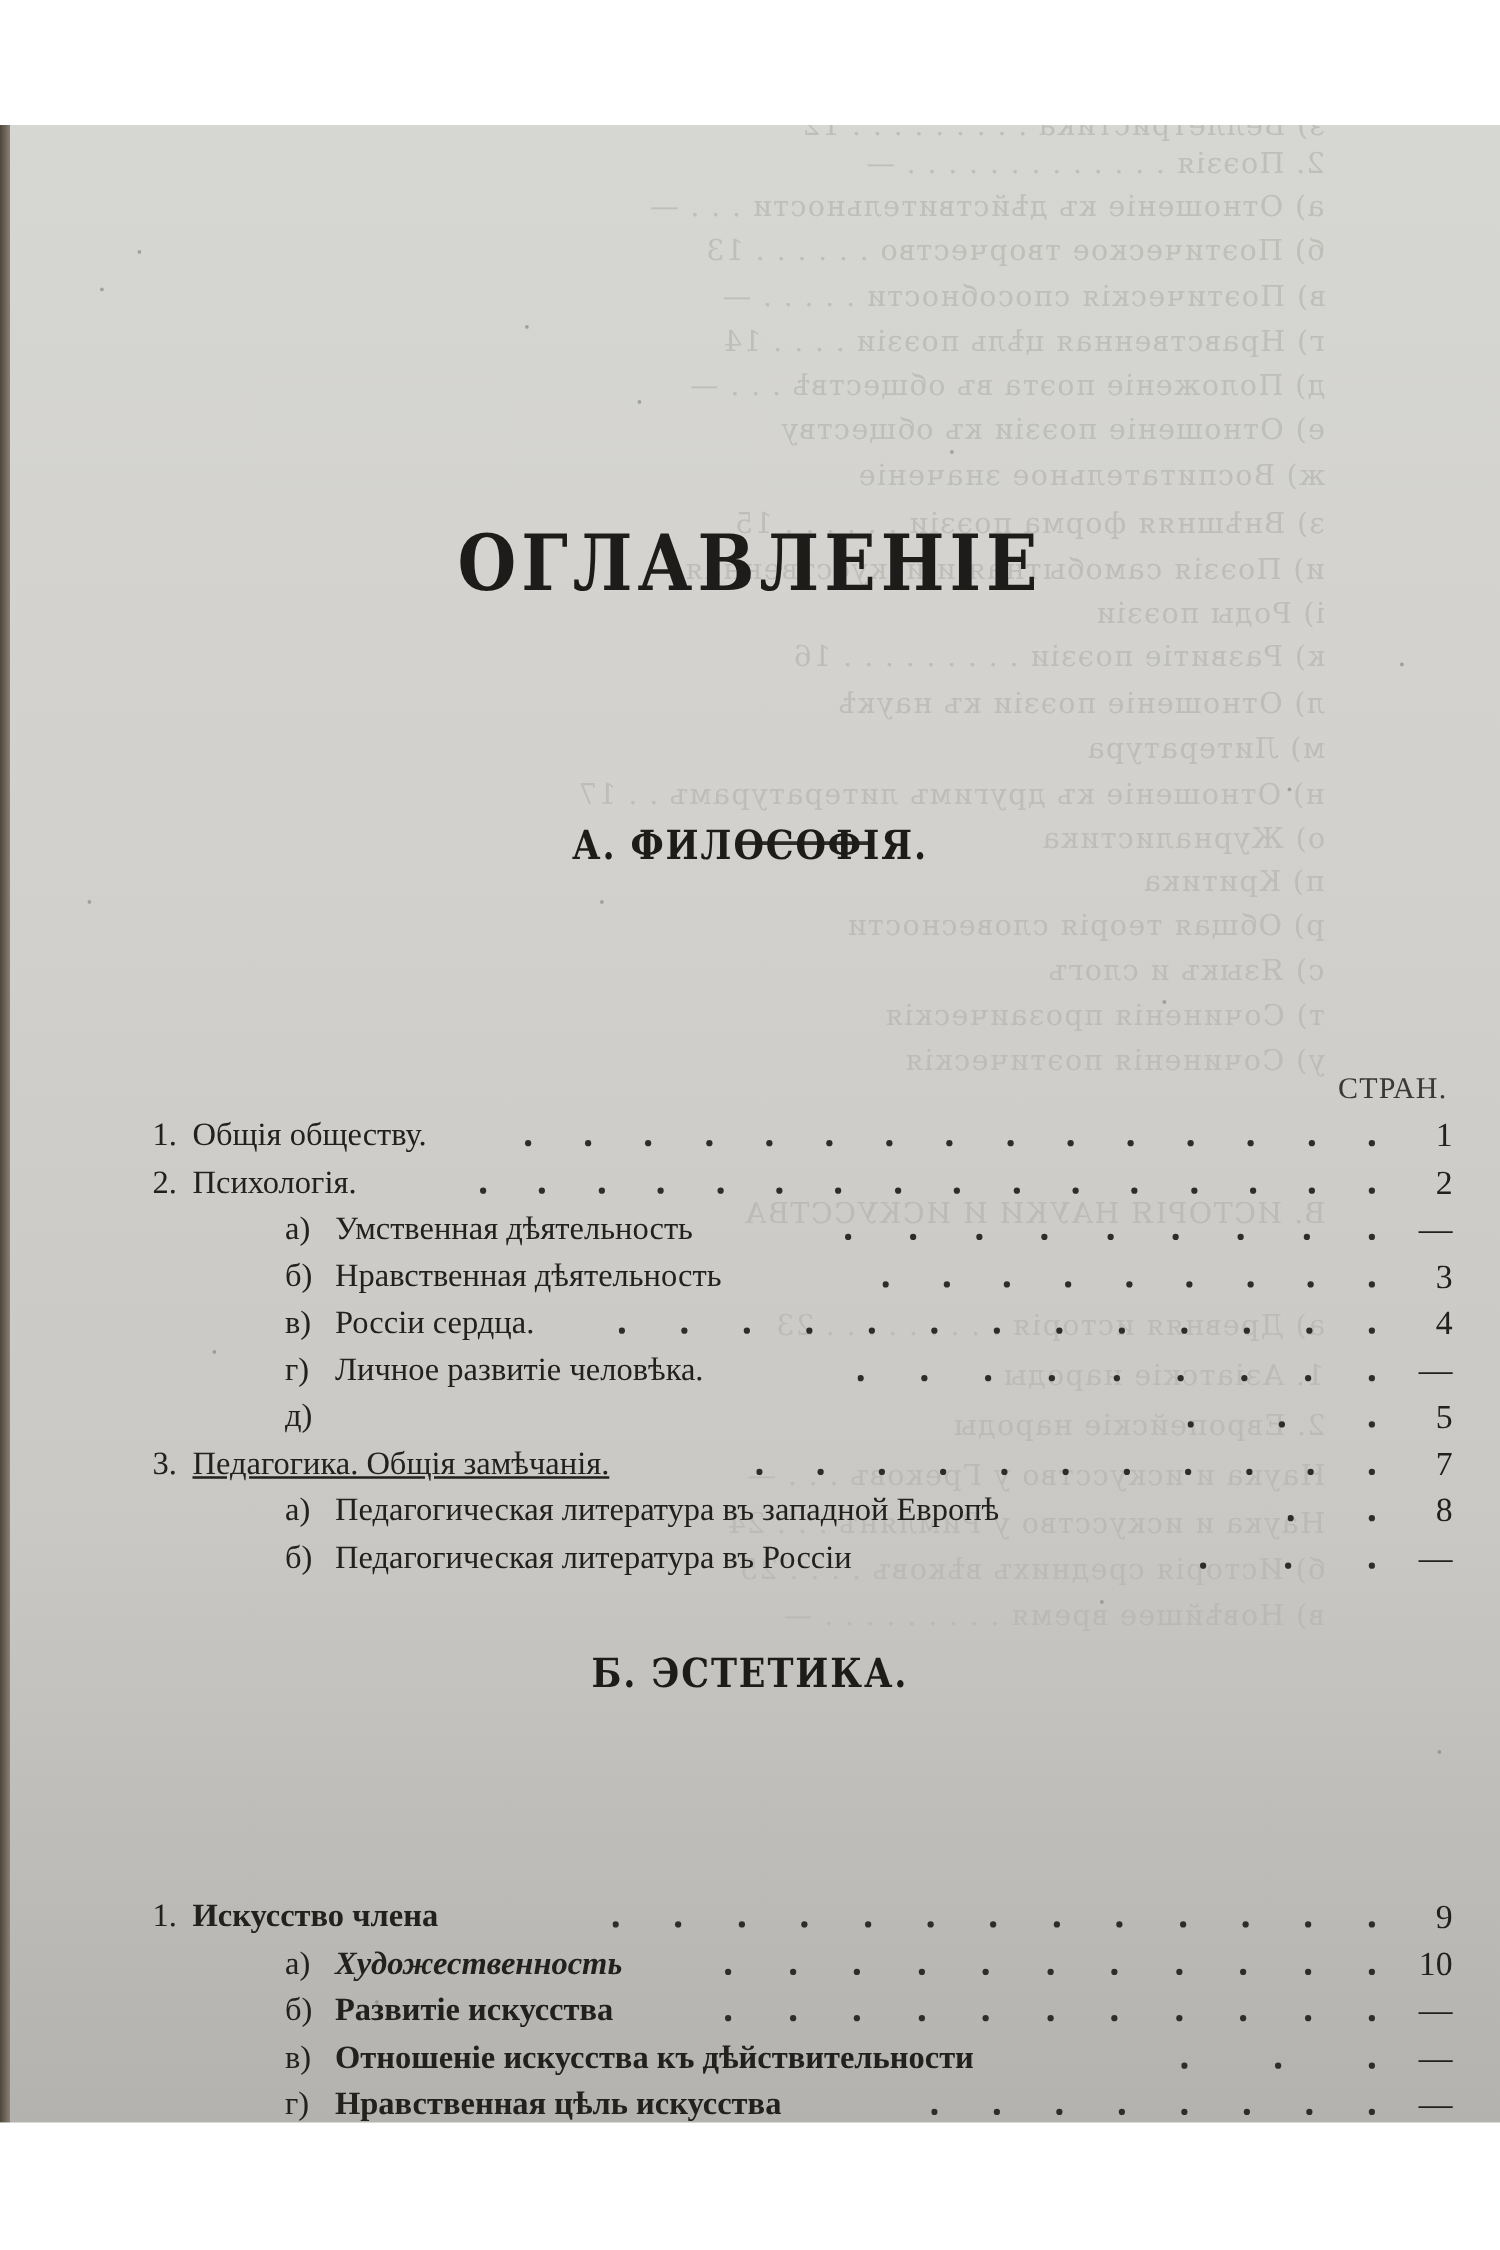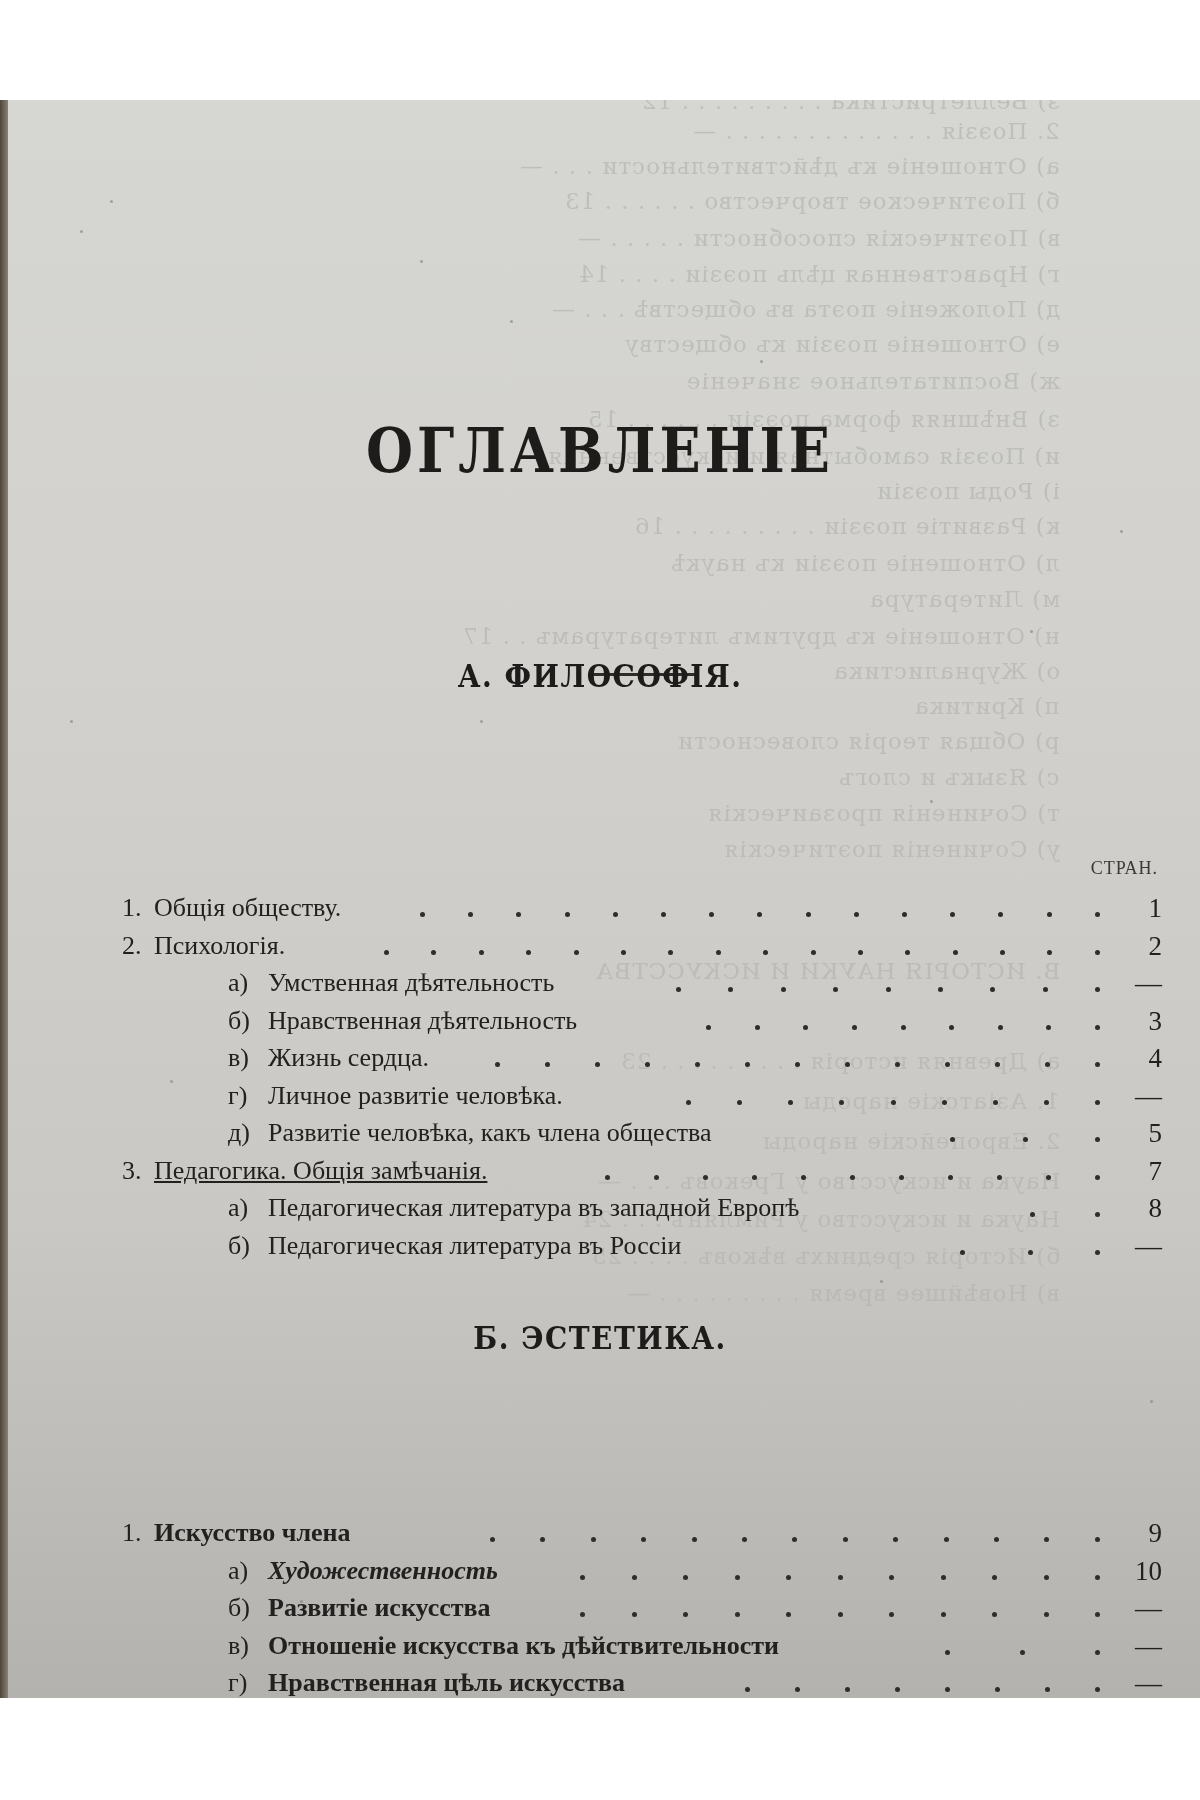--- a/index.html
+++ b/index.html
@@ -61,21 +61,21 @@
     font-weight: bold;
     font-size: 28px;
     letter-spacing: 1.5px;
     color: #1d1c1a;
     transform: scaleY(1.15);
   }
   .col-head {
     position: absolute;
     right: 42px; top: 758px;
     font-family: "Liberation Serif", serif;
-    font-size: 18px;
+    font-size: 24px;
     letter-spacing: 1px;
     color: #3a3935;
   }
   .toc {
     position: absolute;
     left: 0; width: 1200px;
   }
   .row {
     position: absolute;
     left: 0; width: 1200px;
@@ -252,21 +252,21 @@
             <span class="dot"></span>
             <span class="dot"></span>
             <span class="dot"></span>
             <span class="dot"></span>
           </div>
         </span>
         <span class="page">3</span>
       </div>
       <div class="row" style="top: 943px;">
         <span class="num" style="left: 228px;">в)</span>
-        <span class="label" style="left: 268px;">Жизнь сердца.</span>
+        <span class="label" style="left: 268px;">Россіи сердца.</span>
         <span class="dots" style="left: 495px; width: 605px; height: 32px;">
           <div class="dotfill">
             <span class="dot"></span>
             <span class="dot"></span>
             <span class="dot"></span>
             <span class="dot"></span>
             <span class="dot"></span>
             <span class="dot"></span>
             <span class="dot"></span>
             <span class="dot"></span>
@@ -292,21 +292,20 @@
             <span class="dot"></span>
             <span class="dot"></span>
             <span class="dot"></span>
             <span class="dot"></span>
           </div>
         </span>
         <span class="page">—</span>
       </div>
       <div class="row" style="top: 1018px;">
         <span class="num" style="left: 228px;">д)</span>
-        <span class="label" style="left: 268px;">Развитіе человѣка, какъ члена общества</span>
         <span class="dots" style="left: 950px; width: 150px; height: 32px;">
           <div class="dotfill">
             <span class="dot"></span>
             <span class="dot"></span>
             <span class="dot"></span>
           </div>
         </span>
         <span class="page">5</span>
       </div>
       <div class="row" style="top: 1055.5px;">

